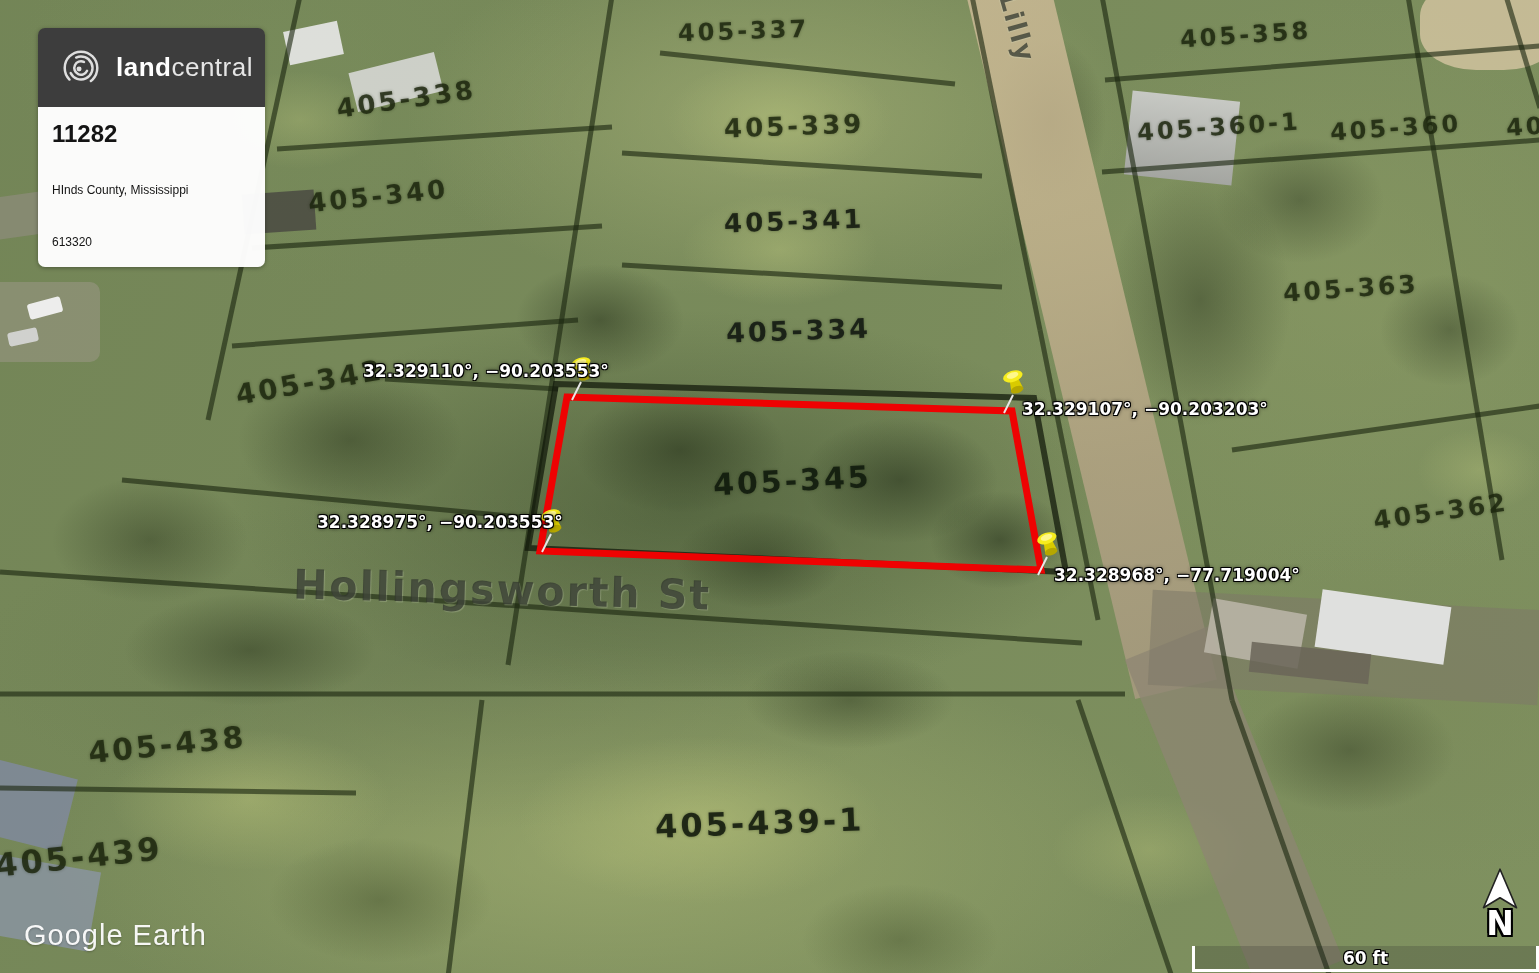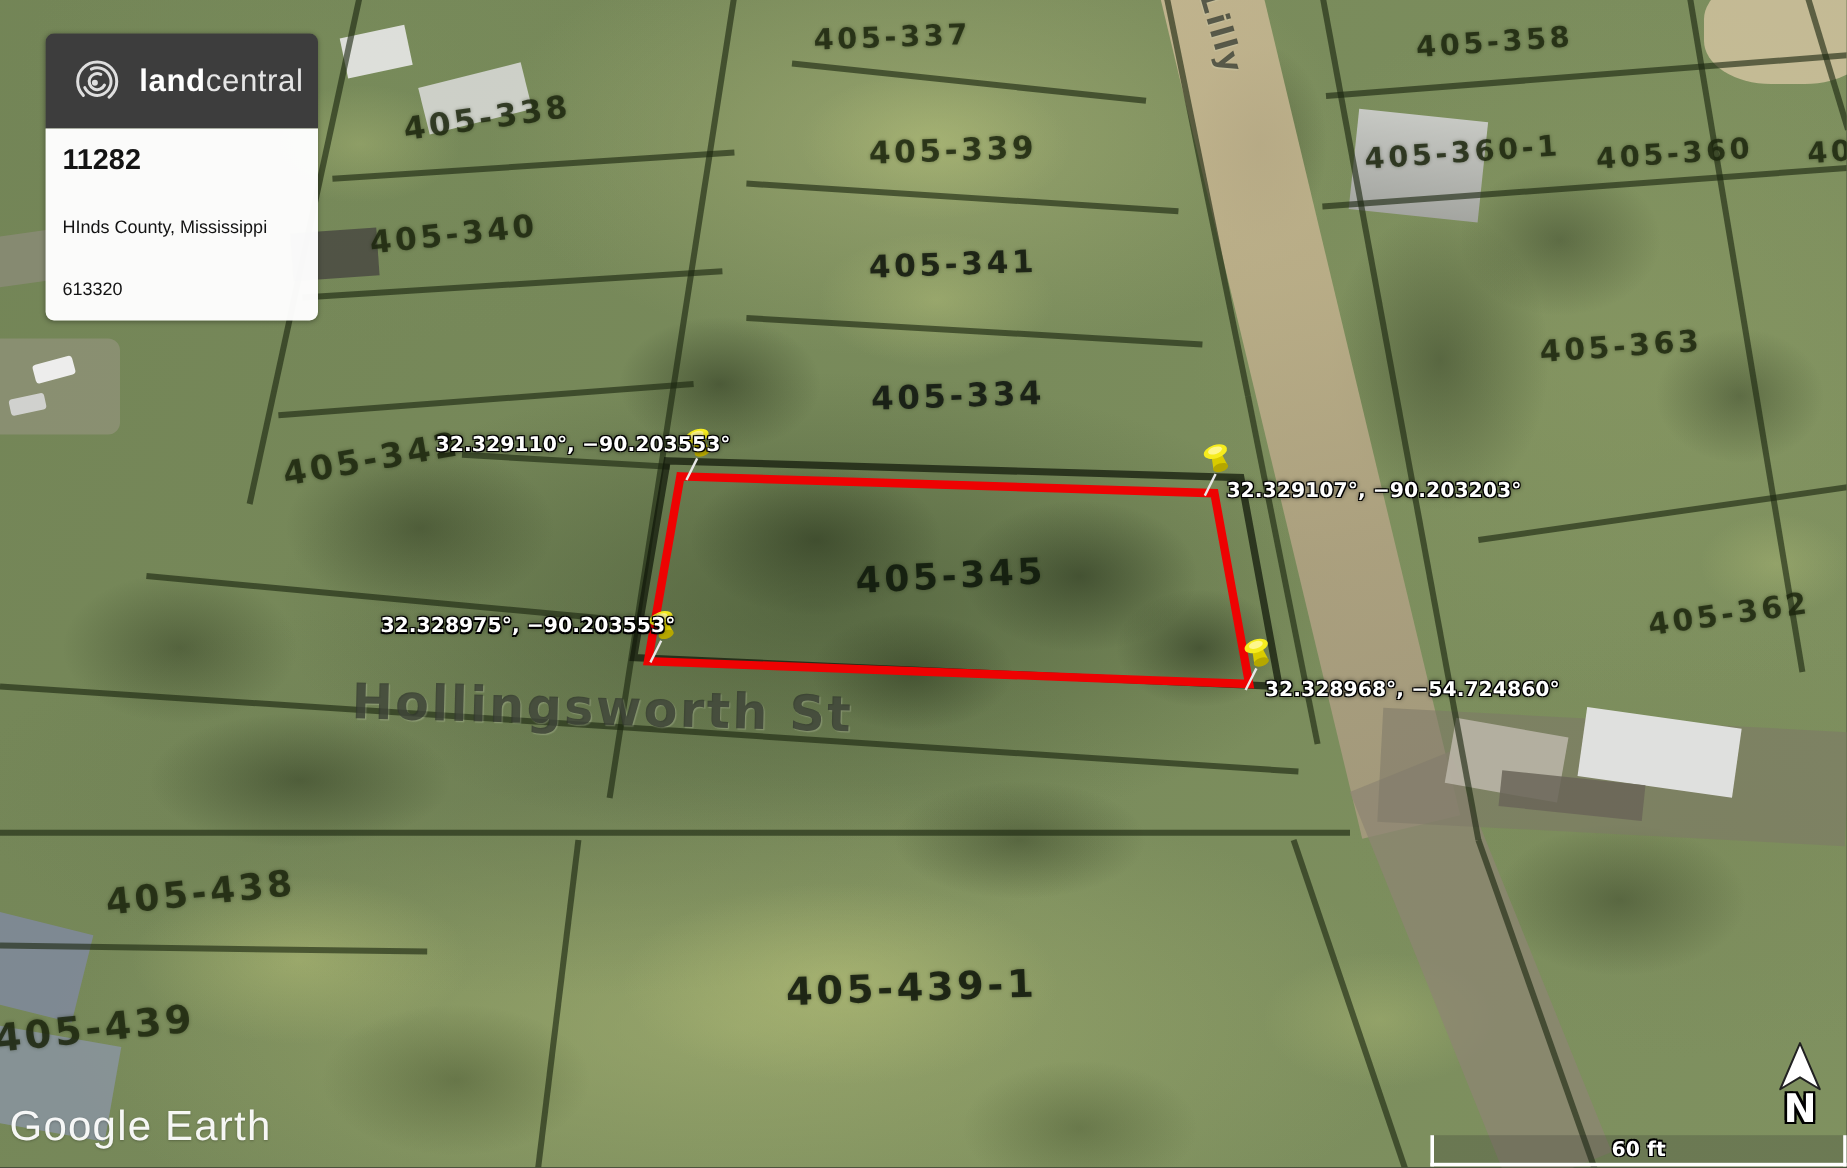--- a/index.html
+++ b/index.html
@@ -69,23 +69,23 @@
   .card{position:absolute;left:38px;top:28px;width:227px;z-index:20;
         border-radius:7px;box-shadow:0 1px 4px rgba(0,0,0,.35);}
   .card-header{height:79px;background:#3d3d3d;border-radius:7px 7px 0 0;
         display:flex;align-items:center;padding-left:20px;}
   .logo-text{font-size:26px;letter-spacing:.5px;margin-left:12px;color:#fff;}
   .logo-text .lt-bold{font-weight:bold;color:#ffffff;}
   .logo-text .lt-light{font-weight:normal;color:#e5e5e5;}
   .card-body{background:rgba(255,255,255,.97);border-radius:0 0 7px 7px;
         padding:13px 14px 15px 14px;color:#141414;}
   .listing-id{font-size:24px;font-weight:bold;margin-bottom:9px;}
-  .listing-line{font-size:15px;line-height:20px;margin-top:32px;}
-  
-  .watermark{position:absolute;left:8px;top:919px;z-index:20;font-size:35px;
+  .listing-line{font-size:12px;line-height:20px;margin-top:32px;}
+  
+  .watermark{position:absolute;left:24px;top:919px;z-index:20;font-size:29px;
         color:rgba(255,255,255,.94);letter-spacing:1px;
         text-shadow:0 1px 2px rgba(0,0,0,.25);}
   .scalebar{position:absolute;left:1192px;top:946px;width:341px;height:23px;z-index:20;
         border-left:3px solid #fff;border-right:3px solid #fff;border-bottom:3px solid #fff;
         background:rgba(40,40,40,.22);display:flex;align-items:center;justify-content:center;}
   .scalebar span{font-size:17px;color:#fff;font-weight:bold;
         font-family:"DejaVu Sans","Liberation Sans",sans-serif;
         text-shadow:-1px -1px 0 #000,1px -1px 0 #000,-1px 1px 0 #000,1px 1px 0 #000;}
   .compass{position:absolute;left:1478px;top:868px;z-index:20;width:44px;text-align:center;}
   .compass-n{font-size:33px;font-weight:bold;color:#fff;margin-top:-6px;
@@ -221,21 +221,21 @@
         <ellipse cx="18" cy="23" rx="6.5" ry="3.5" fill="#b5a700"></ellipse>
         <ellipse cx="18" cy="9" rx="10" ry="5.5" fill="#f6ec1e"></ellipse>
         <ellipse cx="18" cy="8" rx="6" ry="3" fill="#fff9a0" opacity="0.85"></ellipse>
       </g>
     </svg>
   </div>
 
   <div class="coord-label" style="left:363px;top:361px;">32.329110°, −90.203553°</div>
   <div class="coord-label" style="left:1022px;top:399px;text-align:center;">32.329107°, −90.203203°</div>
   <div class="coord-label" style="left:317px;top:512px;">32.328975°, −90.203553°</div>
-  <div class="coord-label" style="left:1054px;top:565px;">32.328968°, −54.724860°</div>
+  <div class="coord-label" style="left:1054px;top:565px;">32.328968°, −77.719004°</div>
 
   <div class="card">
     <div class="card-header">
       <svg width="46" height="46" viewBox="0 0 48 48">
         <g fill="none" stroke="#dedede" stroke-width="2.6" stroke-linecap="round">
           <circle cx="24" cy="24" r="17" stroke-dasharray="82 25" transform="rotate(135 24 24)"></circle>
           <circle cx="24" cy="24" r="12" stroke-dasharray="56 20" transform="rotate(245 24 24)"></circle>
           <circle cx="24" cy="24" r="7" stroke-dasharray="33 11" transform="rotate(25 24 24)"></circle>
         </g>
         <circle cx="22" cy="25" r="2.6" fill="#dedede"></circle>

